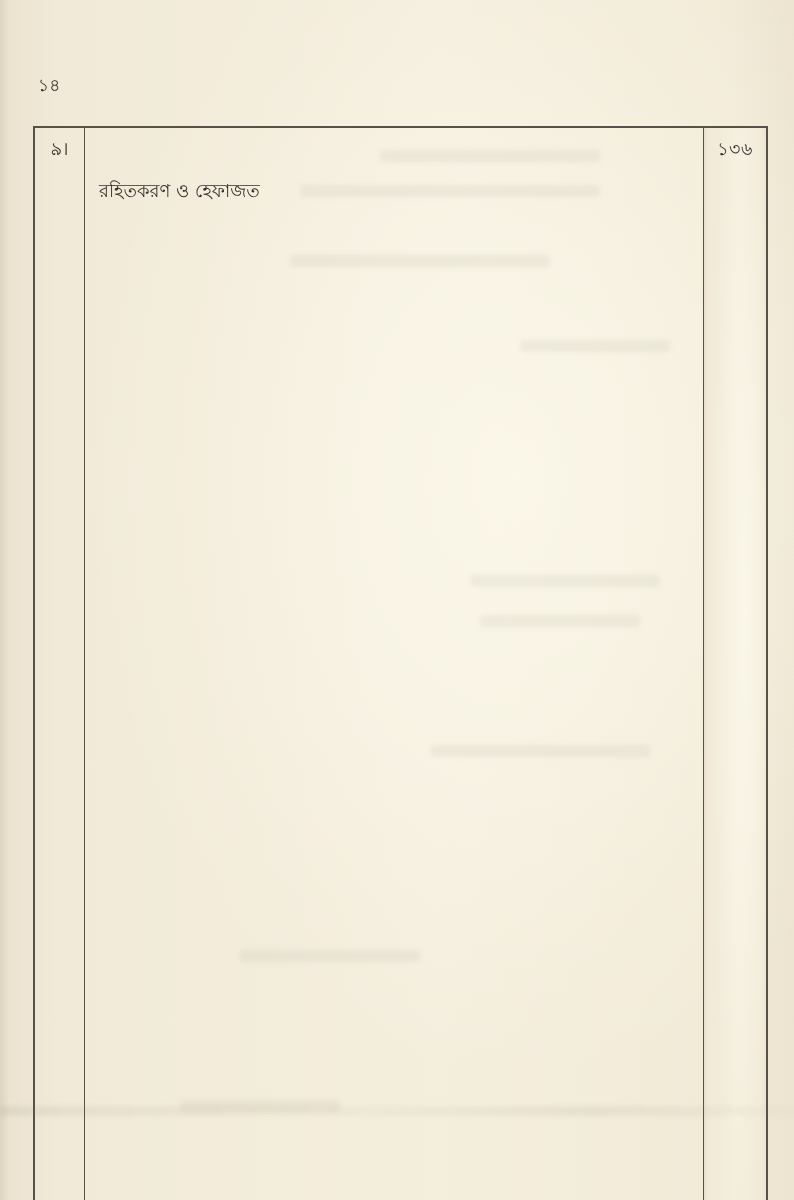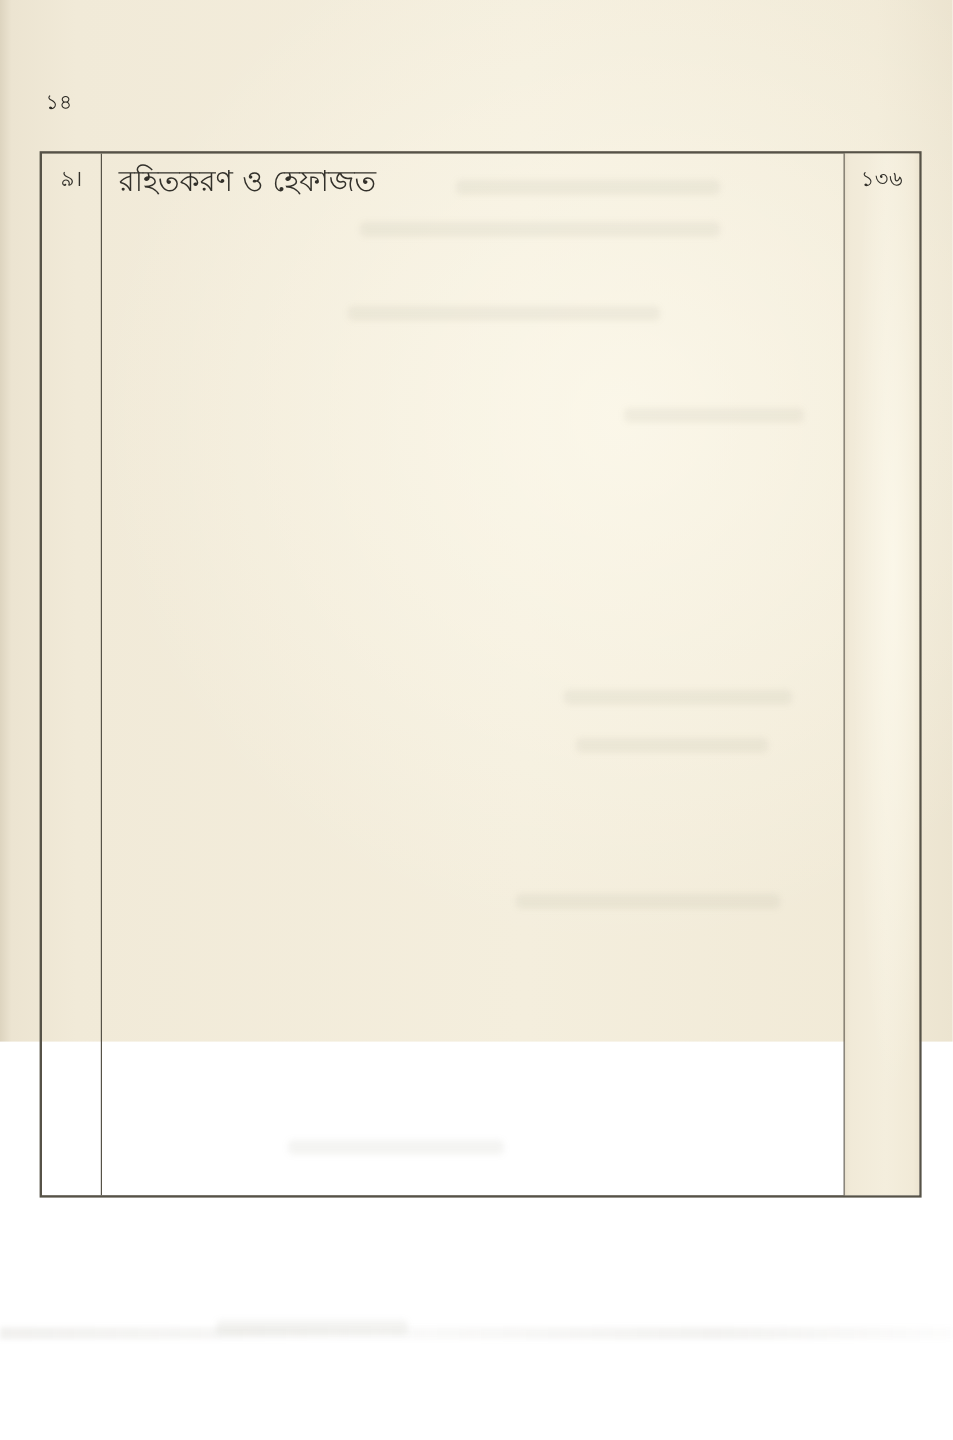--- a/index.html
+++ b/index.html
@@ -3,21 +3,21 @@
 <meta charset="utf-8">
 <style>
   html, body {
     margin: 0; padding: 0;
     width: 794px; height: 1200px;
     overflow: hidden;
     font-family: "DejaVu Sans", "Liberation Sans", sans-serif;
   }
   .page {
     position: relative;
-    width: 794px; height: 868px;
+    width: 794px; height: 1200px;
     background:
       radial-gradient(ellipse at 65% 40%, rgba(255,252,240,0.65), rgba(255,252,240,0) 60%),
       linear-gradient(90deg, #ddd4bf 0, #ece4d1 1.2%, #f1ead8 8%, #f4eedd 55%, #f1ead7 92%, #ece4d0 100%);
     color: #32302a;
   }
   .page::after { 
     content: ""; position: absolute; left: 0; top: 1106px; width: 100%; height: 10px;
     background: linear-gradient(90deg, rgba(120,115,95,0.10), rgba(120,115,95,0.03) 40%, rgba(120,115,95,0.09) 75%, rgba(120,115,95,0.02));
     filter: blur(2px);
   }
@@ -43,21 +43,21 @@
   .cell.content {
     flex: 1 1 auto;
     border-right: 1.5px solid #565247;
     padding: 5px 14px 6px;
   }
   .cell.page {
     width: 62px; flex: 0 0 62px;
     padding: 8px 3px 4px; text-align: center;
     font-size: 17.5px; letter-spacing: 0.5px;
   }
-  .line.body   { font-size: 24px;  line-height: 1.5; }
+  .line.body   { font-size: 18px;  line-height: 1.5; margin-top: 44px; }
   .line.left   { text-align: left; }
   
   .watermark {
     position: absolute; left: 299px; top: 496px;
     width: 202px; height: 206px;
     pointer-events: none;
   }
   
   .bleed { position: absolute; border-radius: 4px; background: rgba(125,132,102,0.085); filter: blur(2.5px); }
   .b1 { left: 380px; top: 150px;  width: 220px; height: 12px; }

